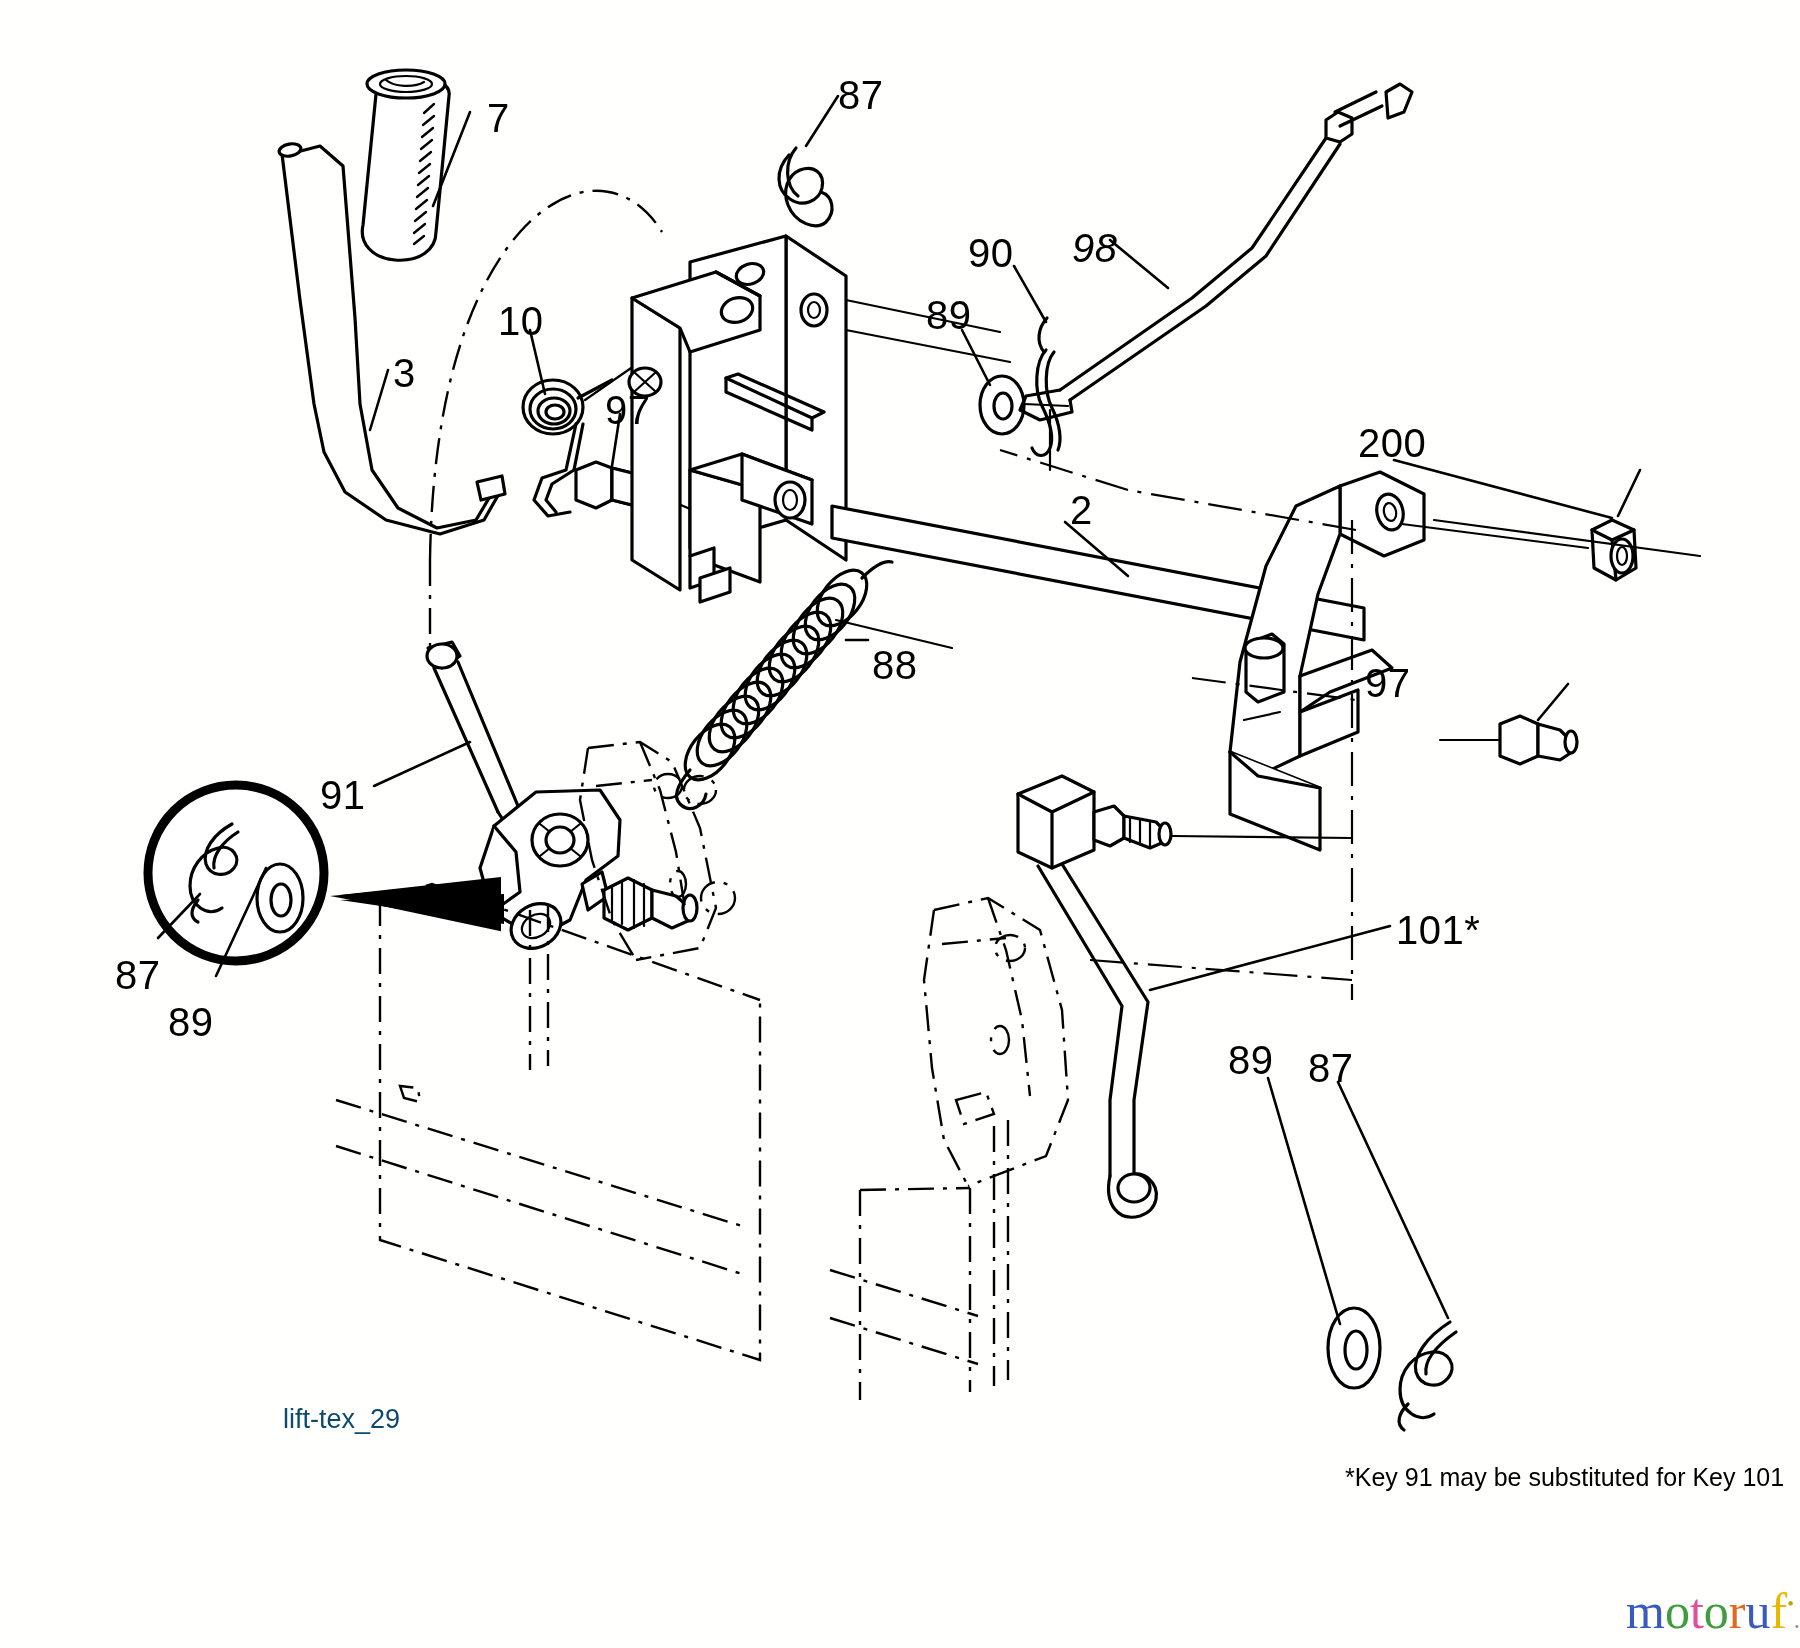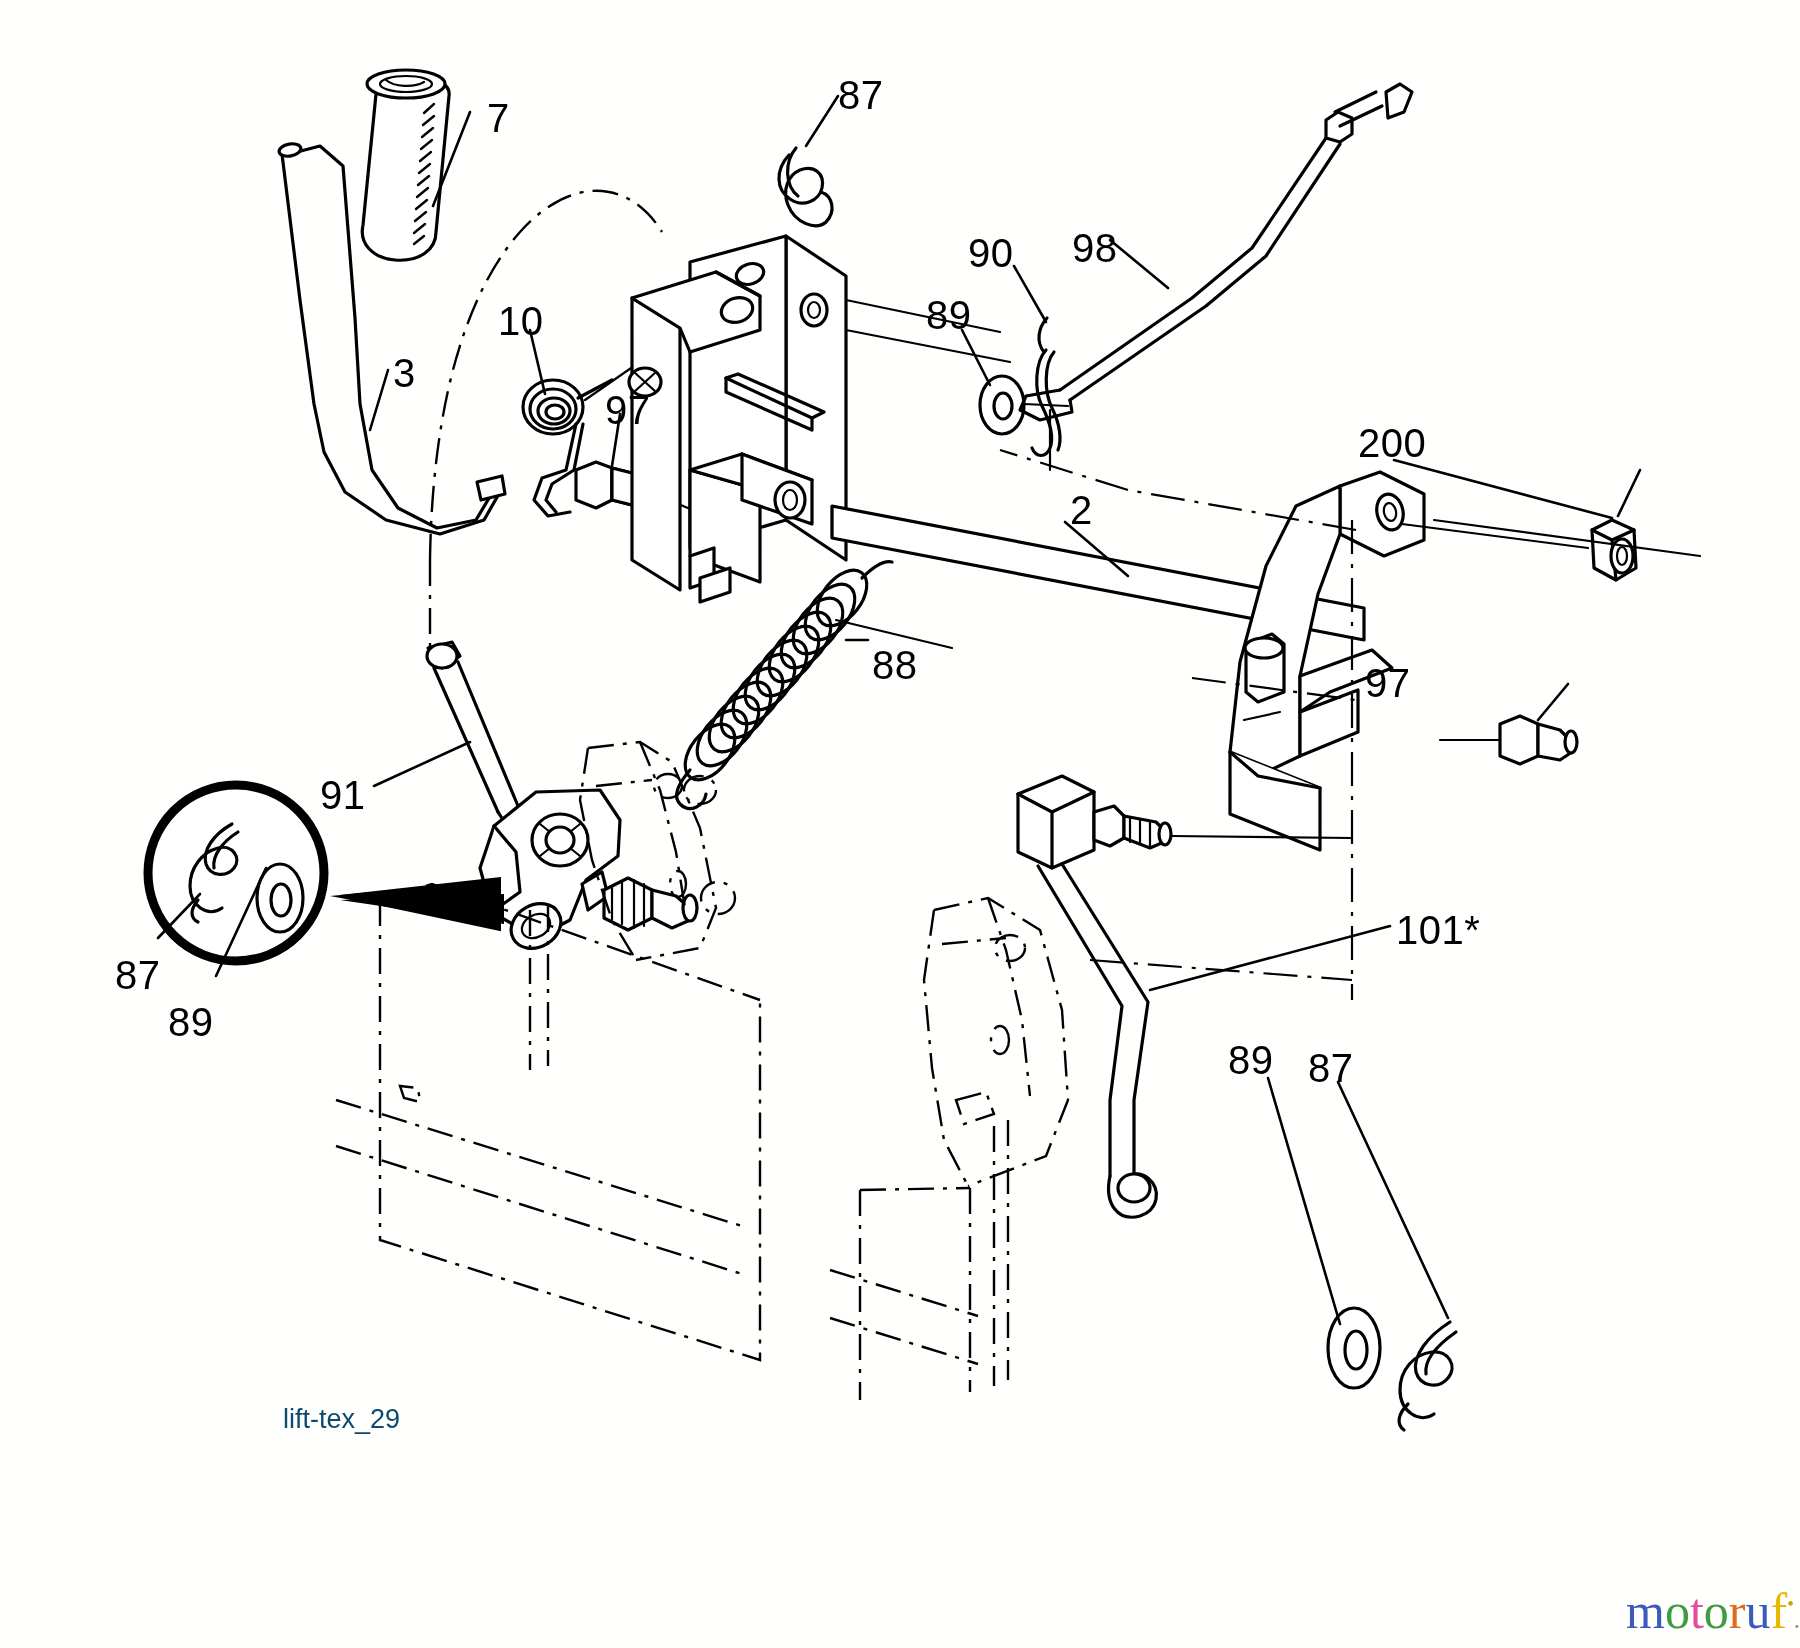--- a/index.html
+++ b/index.html
@@ -393,35 +393,36 @@
 
       <path class="lead" d="M200,894 L158,938"></path>
       <path class="lead" d="M266,868 L216,976"></path>
     </g>
 
   </svg>
 
   <div class="lbl" style="left:487px;  top:98px;">7</div>
   <div class="lbl" style="left:838px;  top:75px;">87</div>
   <div class="lbl" style="left:968px;  top:225px;margin-top:8px;">90</div>
-  <div class="lbl" style="left:1072px; top:228px;">98</div>
+  <div class="lbl" style="left:1072px; top:228px;font-style:italic;">98</div>
   <div class="lbl" style="left:926px;  top:295px;">89</div>
   <div class="lbl" style="left:498px;  top:301px;text-align:center;">10</div>
   <div class="lbl" style="left:393px;  top:353px;">3</div>
   <div class="lbl" style="left:605px;  top:390px;">97</div>
   <div class="lbl" style="left:1358px; top:423px;">200</div>
   <div class="lbl" style="left:1070px; top:490px;">2</div>
   <div class="lbl" style="left:872px;  top:645px;">88</div>
   <div class="lbl" style="left:1365px; top:663px;">97</div>
   <div class="lbl" style="left:320px;  top:775px;">91</div>
   <div class="lbl" style="left:1396px; top:910px;text-align:right;">101*</div>
   <div class="lbl" style="left:115px;  top:955px;">87</div>
   <div class="lbl" style="left:168px;  top:1002px;">89</div>
   <div class="lbl" style="left:1228px; top:1040px;">89</div>
   <div class="lbl" style="left:1308px; top:1048px;">87</div>
 
   <div class="caption" style="left:283px; top:1404px;">lift-tex_29</div>
+  <div class="footnote" style="left:1345px; top:1463px;">*Key 91 may be substituted for Key 101</div>
 
   <div id="watermark">
     <span class="ch" style="color:#3a5bbd">m</span><span class="ch" style="color:#3f9c3f">o</span><span class="ch" style="color:#e0509a">t</span><span class="ch" style="color:#3f9c3f">o</span><span class="ch" style="color:#e06b1e">r</span><span class="ch" style="color:#3a5bbd">u</span><span class="ch" style="color:#e8b800">f</span><span class="star">•</span><span class="tld">.de</span>
   </div>
 
 </div>
 
 </body></html>

